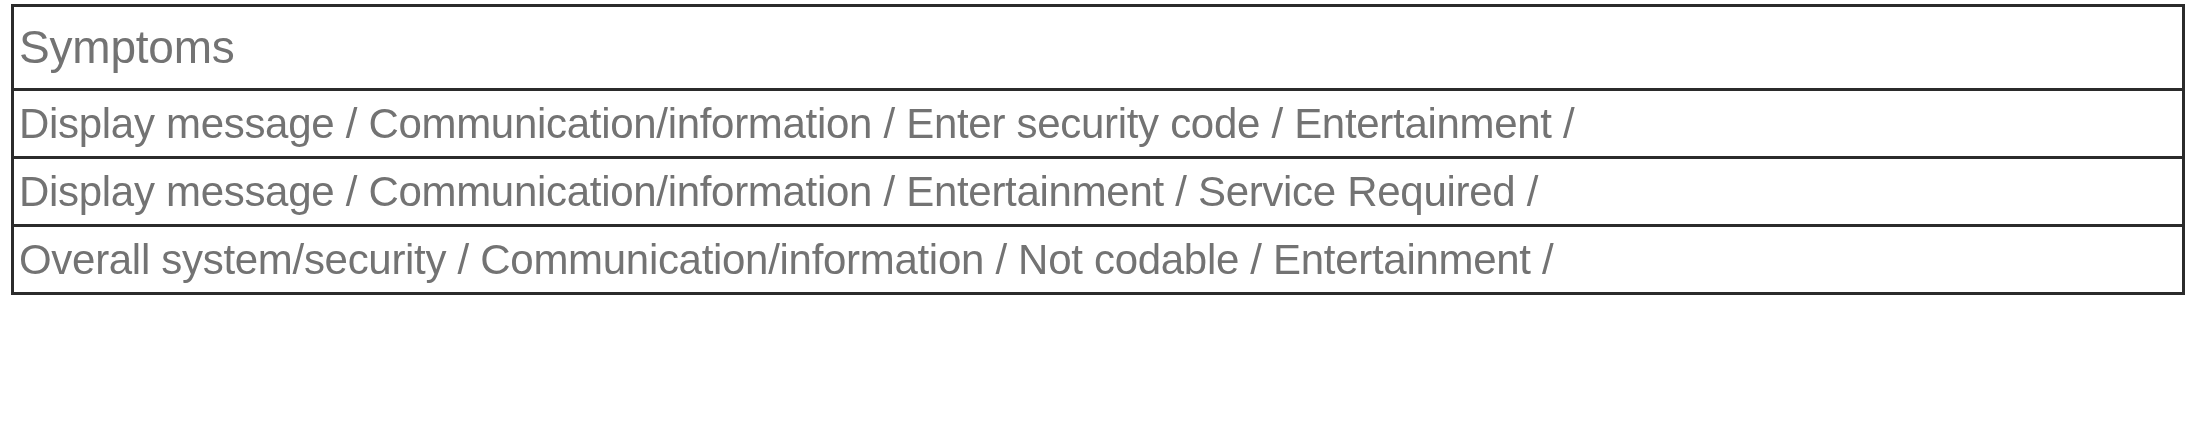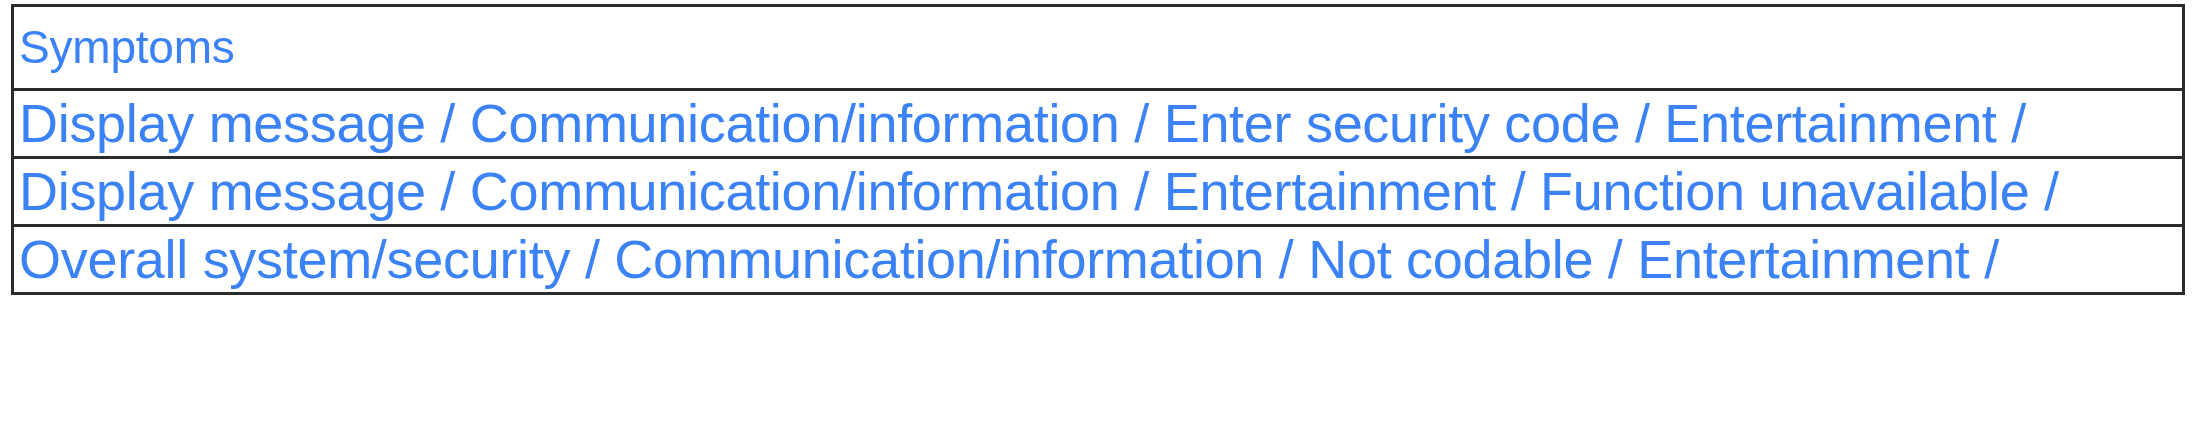--- a/index.html
+++ b/index.html
@@ -31,52 +31,52 @@
     background: #ffffff;
   }
   .symptoms-table th,
   .symptoms-table td {
     border: 3px solid #2b2b2b;
     background: #ffffff;
     text-align: left;
     vertical-align: middle;
     padding: 0 0 0 5px;
     font-weight: normal;
-    color: #3b82f6;
+    color: #737373;
     white-space: nowrap;
     overflow: hidden;
   }
   .symptoms-table th.header-cell {
     height: 81px;
     font-size: 46px;
     line-height: 81px;
     letter-spacing: -0.2px;
   }
   .symptoms-table td.symptom-cell {
     height: 65px;
-    font-size: 54px;
+    font-size: 42px;
     line-height: 65px;
     letter-spacing: -0.3px;
   }
 </style>
 </head>
 <body>
 
 <div id="page">
   <table class="symptoms-table">
     <thead>
       <tr>
         <th class="header-cell">Symptoms</th>
       </tr>
     </thead>
     <tbody>
       <tr>
         <td class="symptom-cell">Display message / Communication/information / Enter security code / Entertainment /</td>
       </tr>
       <tr>
-        <td class="symptom-cell">Display message / Communication/information / Entertainment / Function unavailable /</td>
+        <td class="symptom-cell">Display message / Communication/information / Entertainment / Service Required /</td>
       </tr>
       <tr>
         <td class="symptom-cell">Overall system/security / Communication/information / Not codable / Entertainment /</td>
       </tr>
     </tbody>
   </table>
 </div>
 
 </body></html>

